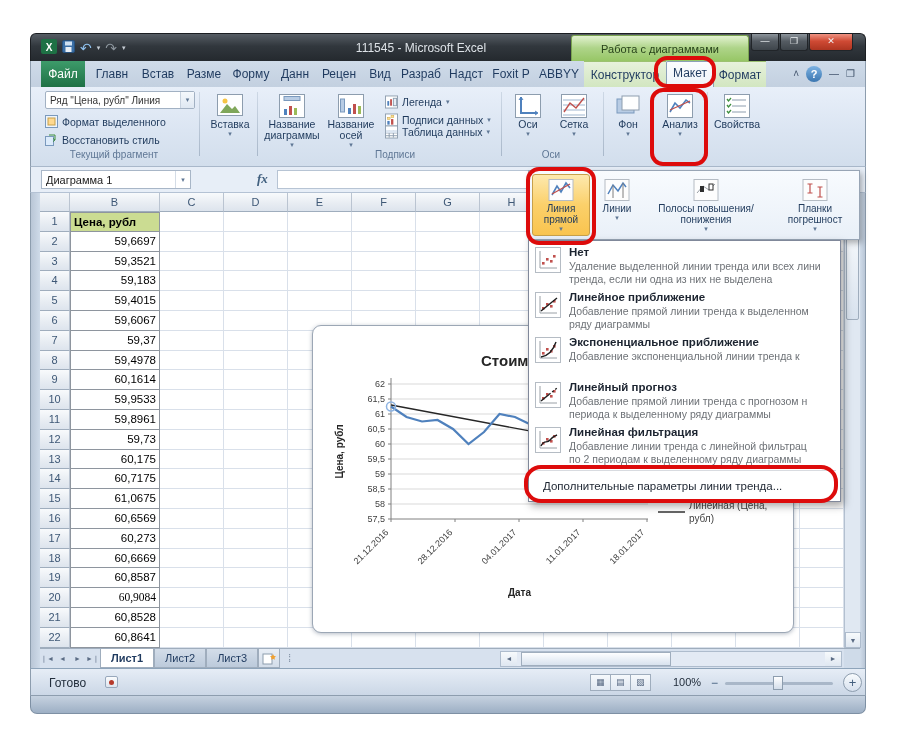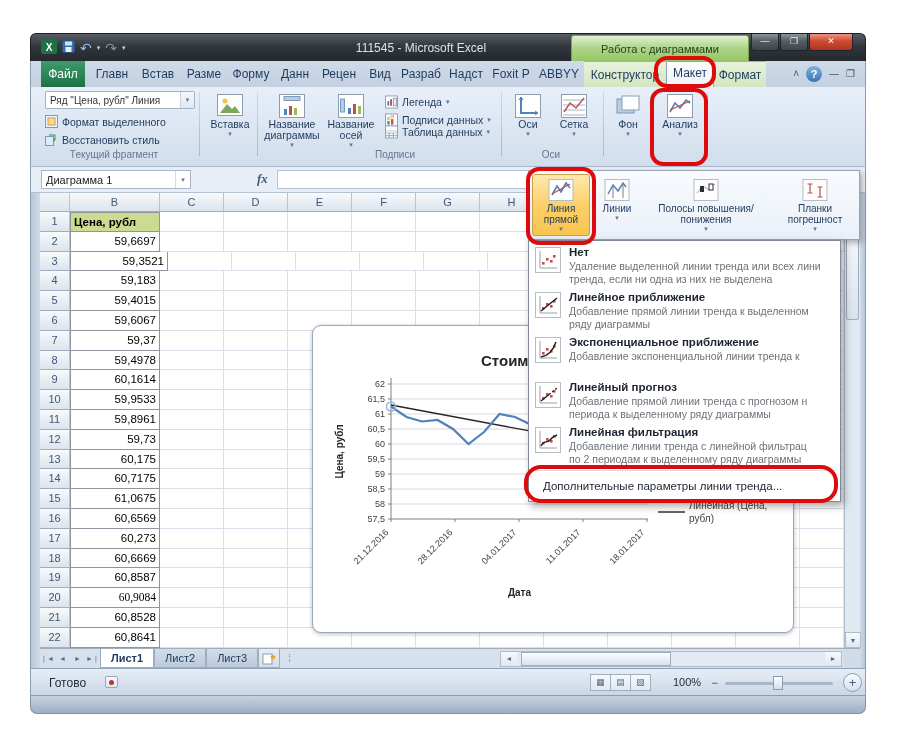--- a/index.html
+++ b/index.html
@@ -331,20 +331,28 @@
       <span class="bicon"><svg width="26" height="24" viewBox="0 0 26 24">
             <rect x="0.5" y="0.5" width="25" height="23" fill="#fff" stroke="#8d9dae"></rect>
             <polyline points="3,18 8,9 13,14 19,6 23,9" stroke="#4f81bd" fill="none" stroke-width="1.6"></polyline>
             <line x1="3" y1="16" x2="23" y2="7" stroke="#c0504d" stroke-width="1.3"></line>
           </svg></span>
       <span class="blabel">Анализ</span>
       <span class="barrow">▾</span>
     </div>
     <div class="gsep" style="left:676px"></div>
 
+    <div class="bigbtn" style="left:682px;width:48px">
+      <span class="bicon"><svg width="26" height="24" viewBox="0 0 26 24">
+            <rect x="0.5" y="0.5" width="25" height="23" fill="#fff" stroke="#8d9dae"></rect>
+            <path d="M8 6 h14 M8 12 h14 M8 18 h14" stroke="#8d9dae"></path>
+            <path d="M3 5 l1.5 2 2.5-3 M3 11 l1.5 2 2.5-3 M3 17 l1.5 2 2.5-3" stroke="#3f8f3f" fill="none" stroke-width="1.3"></path>
+          </svg></span>
+      <span class="blabel">Свойства</span>
+    </div>
   </div>
 
   <div id="fbar">
     <div class="namebox">
       <span>Диаграмма 1</span>
       <span class="nbarr">▾</span>
     </div>
     <span class="fx">fx</span>
     <div class="finput"></div>
   </div>
@@ -392,21 +400,21 @@
         <div class="cell" style="width: 64px;"></div>
         <div class="cell" style="width: 64px;"></div>
         <div class="cell" style="width: 64px;"></div>
         <div class="cell" style="width: 64px;"></div>
         <div class="cell" style="width: 64px;"></div>
         <div class="cell" style="width: 64px;"></div>
         <div class="cell" style="width: 44px;"></div>
       </div>
       <div class="srow">
         <div class="hcell num" style="width: 30px;">3</div>
-        <div class="cell bcell" style="width: 98px;">59,3521</div>
+        <div class="cell bcell" style="width: 90px;">59,3521</div>
         <div class="cell" style="width: 64px;"></div>
         <div class="cell" style="width: 64px;"></div>
         <div class="cell" style="width: 64px;"></div>
         <div class="cell" style="width: 64px;"></div>
         <div class="cell" style="width: 64px;"></div>
         <div class="cell" style="width: 64px;"></div>
         <div class="cell" style="width: 64px;"></div>
         <div class="cell" style="width: 64px;"></div>
         <div class="cell" style="width: 64px;"></div>
         <div class="cell" style="width: 64px;"></div>

